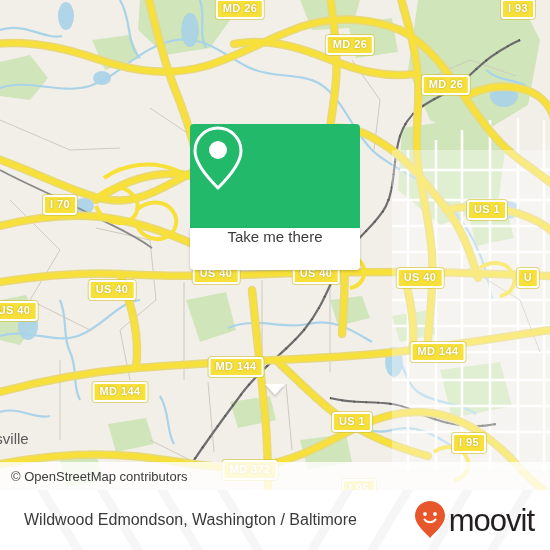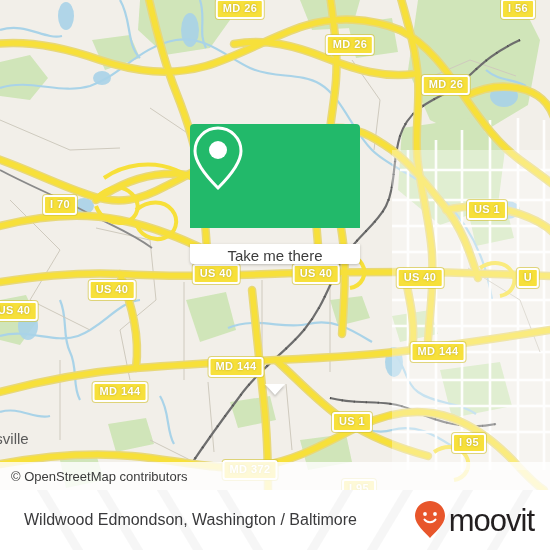--- a/index.html
+++ b/index.html
@@ -52,25 +52,24 @@
   }
 
   
   #popup{position:absolute;left:190px;top:124px;width:170px;}
   #popup-head{
     height:104px;background:#22b96a;
     border-radius:4px 4px 0 0;
     display:flex;align-items:center;justify-content:center;
   }
   #popup-foot{
-    height:20px;background:#ffffff;
+    height:42px;background:#ffffff;
     border-radius:0 0 4px 4px;
-    display:flex;align-items:flex-end;justify-content:center;
+    display:flex;align-items:flex-start;justify-content:center;
     box-shadow:0 1px 3px rgba(0,0,0,.22);
-    margin-top:16px;
   }
   #popup-foot span{font-size:15px;color:#3c3c3c;}
   #popup-tail{
     position:absolute;left:50%;top:260px;margin-left:-10px;
     width:0;height:0;
     border-left:10px solid transparent;
     border-right:10px solid transparent;
     border-top:11px solid #ffffff;
     filter:drop-shadow(0 2px 1px rgba(0,0,0,.18));
   }
@@ -248,21 +247,21 @@
         <path d="M434,452 C446,444 460,446 466,456 C472,466 466,478 454,480"></path>
       </g>
 
       <g opacity=".35">
         <rect x="392" y="150" width="158" height="320" fill="#ffffff"></rect>
       </g>
     </svg>
 
     <div id="shield-layer">
         <div class="shield" style="left: 240px; top: 9px;">MD 26</div>
-        <div class="shield" style="left: 518px; top: 9px;">I 56</div>
+        <div class="shield" style="left: 518px; top: 9px;">I 93</div>
         <div class="shield" style="left: 350px; top: 45px;">MD 26</div>
         <div class="shield" style="left: 446px; top: 85px;">MD 26</div>
         <div class="shield" style="left: 60px; top: 205px;">I 70</div>
         <div class="shield" style="left: 487px; top: 210px;">US 1</div>
         <div class="shield" style="left: 112px; top: 290px;">US 40</div>
         <div class="shield" style="left: 216px; top: 274px;">US 40</div>
         <div class="shield" style="left: 316px; top: 274px;">US 40</div>
         <div class="shield" style="left: 420px; top: 278px;">US 40</div>
         <div class="shield" style="left: 14px; top: 311px;">US 40</div>
         <div class="shield" style="left: 528px; top: 278px;">U</div>

